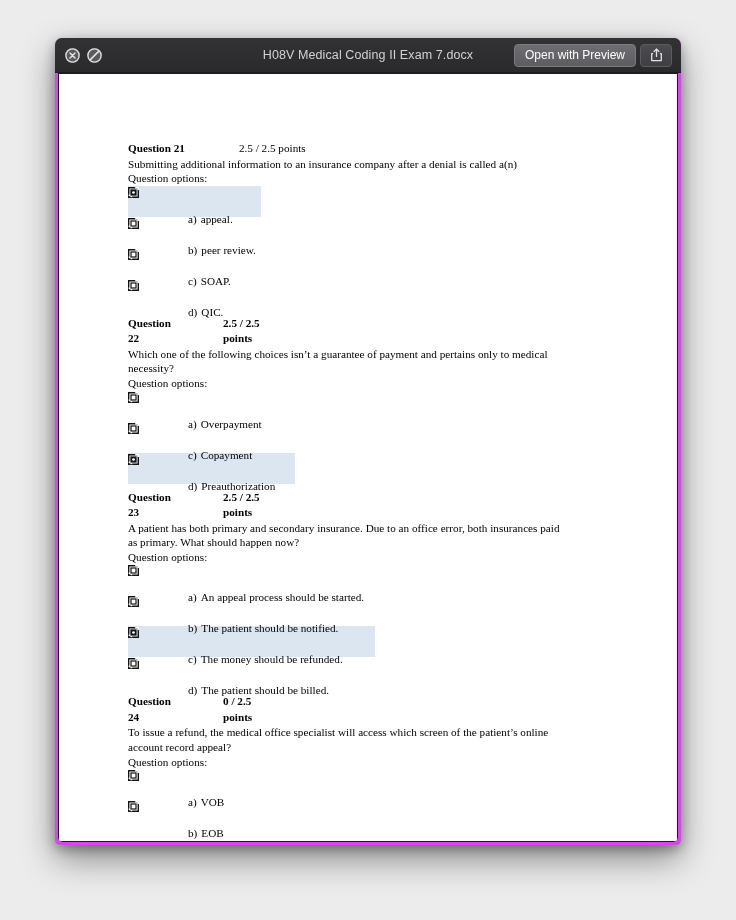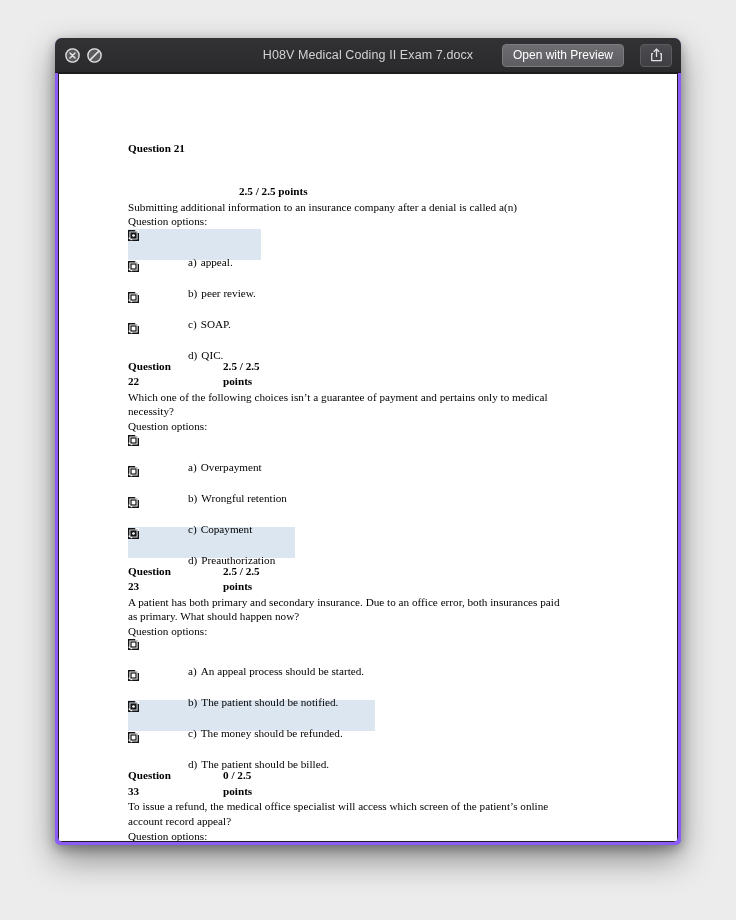--- a/index.html
+++ b/index.html
@@ -15,21 +15,21 @@
   }
 
   
   .quicklook-window {
     position: absolute;
     left: 55px;
     top: 38px;
     width: 626px;
     height: 807px;
     border-radius: 7px 7px 5px 5px;
-    background: #8b5cf6;
+    background: #d946ef;
     box-shadow: 0 14px 34px rgba(0,0,0,0.42),
                 0 4px 12px rgba(0,0,0,0.30);
   }
 
   .titlebar {
     position: relative;
     height: 34px;
     background: linear-gradient(to bottom, #323235, #2a2a2c);
     border-radius: 7px 7px 0 0;
     border-bottom: 1px solid #1d1d1f;
@@ -71,21 +71,21 @@
     pointer-events: none;
   }
 
   .tb-right {
     position: absolute;
     right: 9px;
     top: 0;
     height: 34px;
     display: flex;
     align-items: center;
-    gap: 16px;
+    gap: 4px;
     padding-left: 20px;
   }
 
   .open-with-btn {
     background: linear-gradient(to bottom, #6e6e72, #5d5d61);
     border: 1px solid #7b7b80;
     border-radius: 4px;
     color: #ffffff;
     font-size: 12px;
     padding: 3px 10px 4px 10px;
@@ -150,21 +150,21 @@
   }
   .q-head .q-points {
     flex: 0 0 auto;
   }
   
   .q-head.inline .q-label {
     width: auto;
     flex: 0 0 auto;
     margin-right: 6px;
   }
-  .q-head.inline .q-points { font-weight: bold; margin-top: 43px; }
+  .q-head.inline .q-points { font-weight: normal; }
 
   .q-stem {
     margin: 0 0 0 0;
   }
   .q-optlabel {
     margin: 0;
   }
 
   .question-block { margin-bottom: 6px; }
 
@@ -331,32 +331,20 @@
             <div class="opt-row">
               <span class="opt-icon">
                 <svg class="ph" viewBox="0 0 11 11">
                   <path d="M0.7 0.7 H10.3 V10.3 H0.7 Z" fill="none" stroke="#141414" stroke-width="1.4"></path>
                   <path d="M7.2 0.7 H10.3 V3.0" fill="none" stroke="#ffffff" stroke-width="1.6"></path>
                   <path d="M0.7 8.3 H3.4 V10.3" fill="none" stroke="#ffffff" stroke-width="1.6"></path>
                   <rect x="2.4" y="2.4" width="6.2" height="6.2" fill="#141414"></rect>
                   <rect x="3.6" y="3.6" width="3.8" height="3.8" fill="#ffffff"></rect>
                 </svg>
               </span>
-              <span class="opt-text"><span class="ltr">b)</span>Wrongful retention</span>
-            </div>
-            <div class="opt-row">
-              <span class="opt-icon">
-                <svg class="ph" viewBox="0 0 11 11">
-                  <path d="M0.7 0.7 H10.3 V10.3 H0.7 Z" fill="none" stroke="#141414" stroke-width="1.4"></path>
-                  <path d="M7.2 0.7 H10.3 V3.0" fill="none" stroke="#ffffff" stroke-width="1.6"></path>
-                  <path d="M0.7 8.3 H3.4 V10.3" fill="none" stroke="#ffffff" stroke-width="1.6"></path>
-                  <rect x="2.4" y="2.4" width="6.2" height="6.2" fill="#141414"></rect>
-                  <rect x="3.6" y="3.6" width="3.8" height="3.8" fill="#ffffff"></rect>
-                </svg>
-              </span>
               <span class="opt-text"><span class="ltr">c)</span>Copayment</span>
             </div>
             <div class="opt-row">
               <div class="opt-hl" style="width:167px"></div>
               <span class="opt-icon">
                 <svg class="ph" viewBox="0 0 11 11">
                   <path d="M0.7 0.7 H10.3 V10.3 H0.7 Z" fill="none" stroke="#141414" stroke-width="1.4"></path>
                   <path d="M7.2 0.7 H10.3 V3.0" fill="none" stroke="#ffffff" stroke-width="1.6"></path>
                   <path d="M0.7 8.3 H3.4 V10.3" fill="none" stroke="#ffffff" stroke-width="1.6"></path>
                   <rect x="2.4" y="2.4" width="6.2" height="6.2" fill="#141414"></rect>
@@ -427,21 +415,21 @@
               </span>
               <span class="opt-text"><span class="ltr">d)</span>The patient should be billed.</span>
             </div>
           </div>
           <div class="question-block">
             <div class="q-head">
               <span class="q-label">Question</span>
               <span class="q-points">0 / 2.5</span>
             </div>
             <div class="q-head">
-              <span class="q-label">33</span>
+              <span class="q-label">24</span>
               <span class="q-points">points</span>
             </div>
             <div class="q-stem">To issue a refund, the medical office specialist will access which screen of the patient’s online</div>
             <div class="q-stem">account record appeal?</div>
             <div class="q-optlabel">Question options:</div>
             <div class="opt-row">
               <span class="opt-icon">
                 <svg class="ph" viewBox="0 0 11 11">
                   <path d="M0.7 0.7 H10.3 V10.3 H0.7 Z" fill="none" stroke="#141414" stroke-width="1.4"></path>
                   <path d="M7.2 0.7 H10.3 V3.0" fill="none" stroke="#ffffff" stroke-width="1.6"></path>

